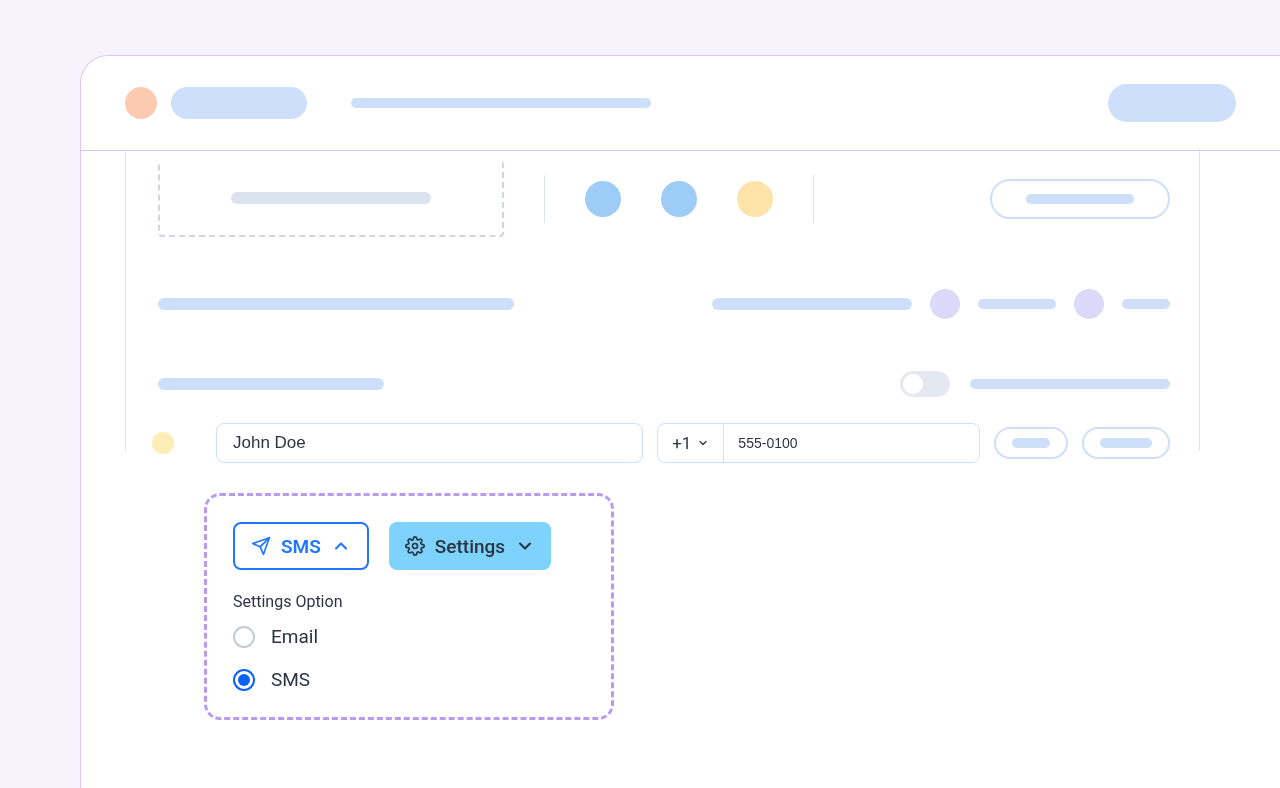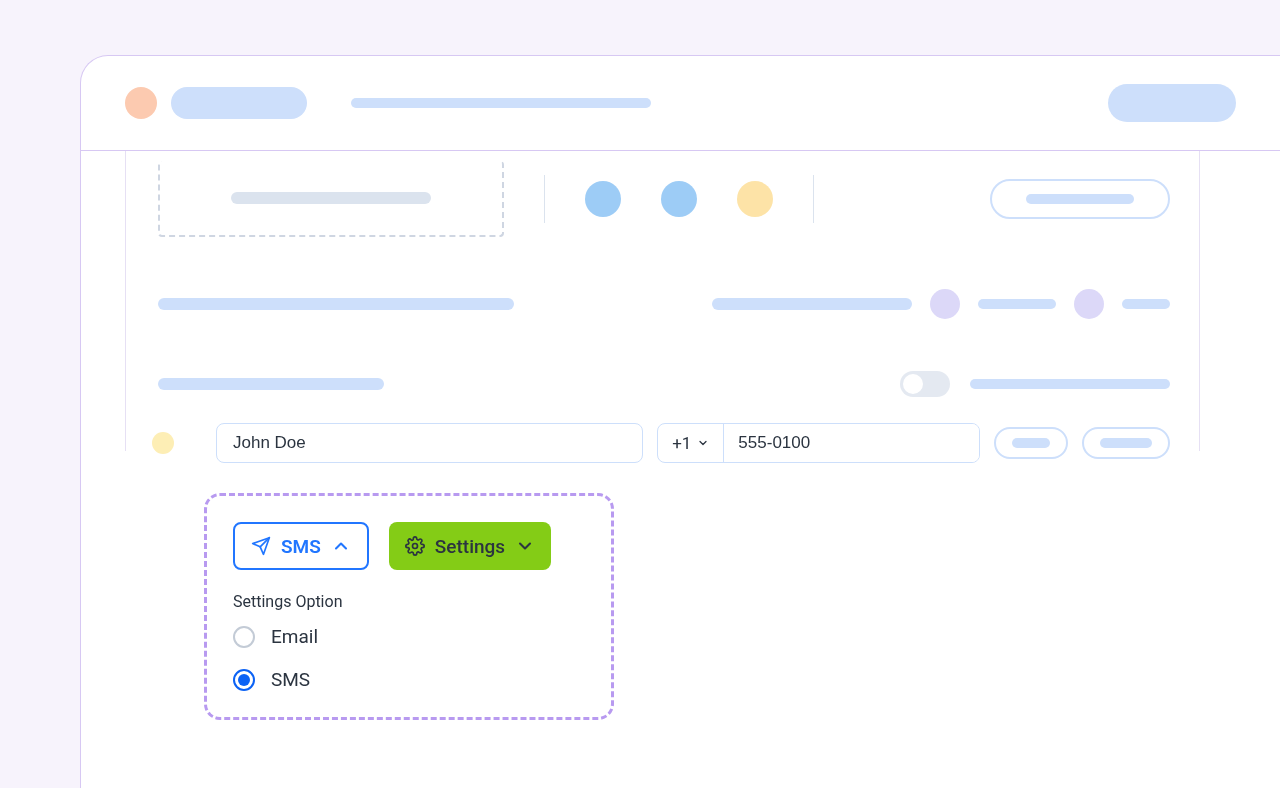--- a/index.html
+++ b/index.html
@@ -153,21 +153,21 @@
     display:flex; align-items:center; gap:6px;
     padding: 0 14px;
     border-right:1px solid #cddffb;
     font-size:17px; color:#2b3440;
     cursor:pointer;
   }
   .chev-down {
     width: 12px; height: 12px;
   }
   .phone-input {
-    border:none; flex:1; font-size:17px; color:#2b3440; padding:0 14px;
+    border:none; flex:1; font-size:14px; color:#2b3440; padding:0 14px;
   }
   .pill-btn {
     height: 32px; padding: 0 16px;
     border: 2px solid #cddffb; border-radius:16px;
     display:flex; align-items:center; justify-content:center;
     cursor:pointer;
   }
   .pill-btn .ph { width: 38px; height: 10px; border-radius:5px; background:#cddffb; }
   .pill-btn.wide .ph { width: 52px; }
   
@@ -188,21 +188,21 @@
     font-size: 19px;
     font-weight: 600;
     cursor:pointer;
   }
   .tab-sms {
     border: 2px solid #2176ff;
     color:#2176ff;
     background:#fff;
   }
   .tab-settings {
-    background:#84cc16;
+    background:#7dd3fc;
     color:#2b3440;
     font-weight:500;
   }
   .icon18 { width:20px; height:20px; flex:none; }
   .section-label {
     margin-top: 22px;
     font-size: 16px;
     color:#2b3440;
   }
   .radio-list { margin-top: 14px; display:flex; flex-direction:column; gap:20px; }

